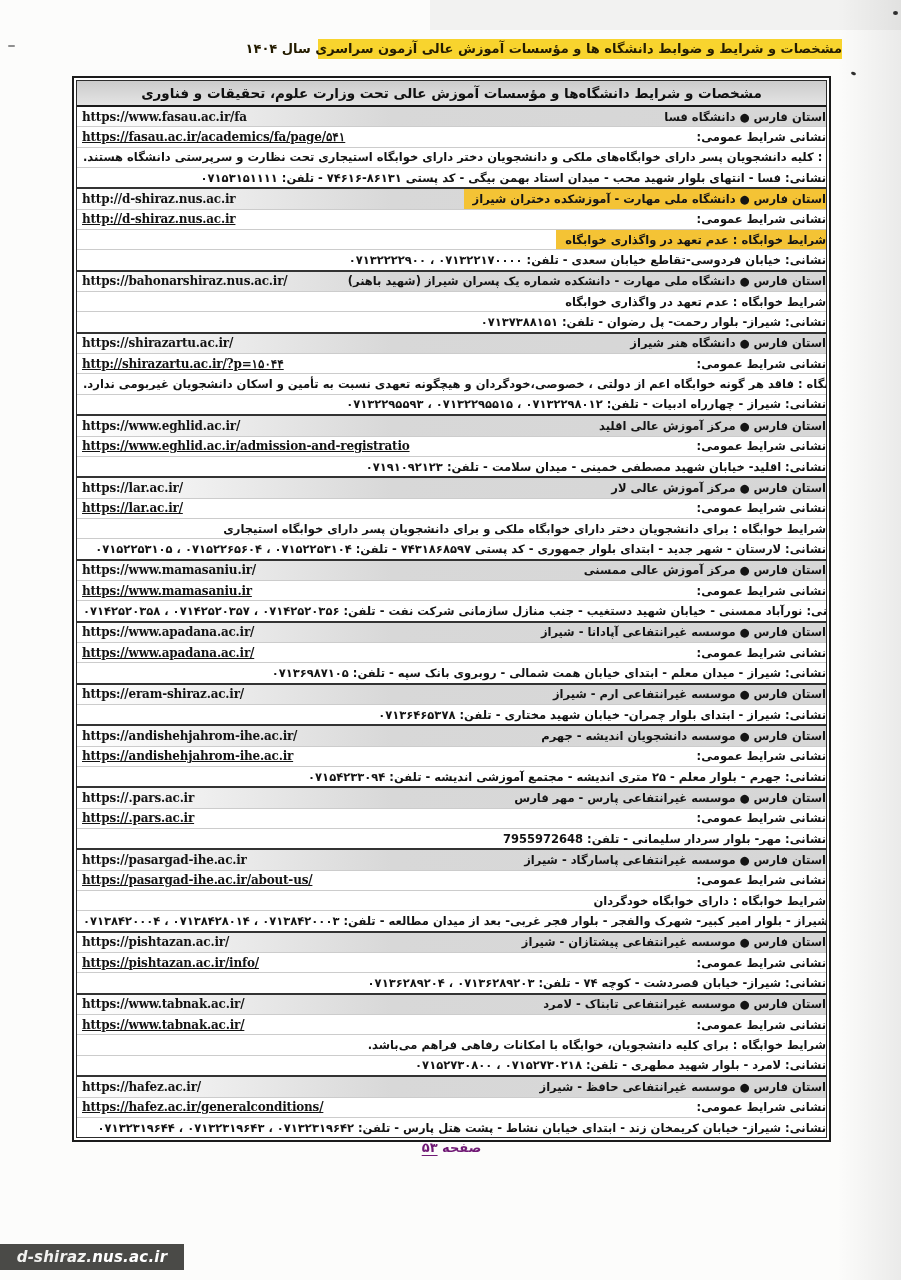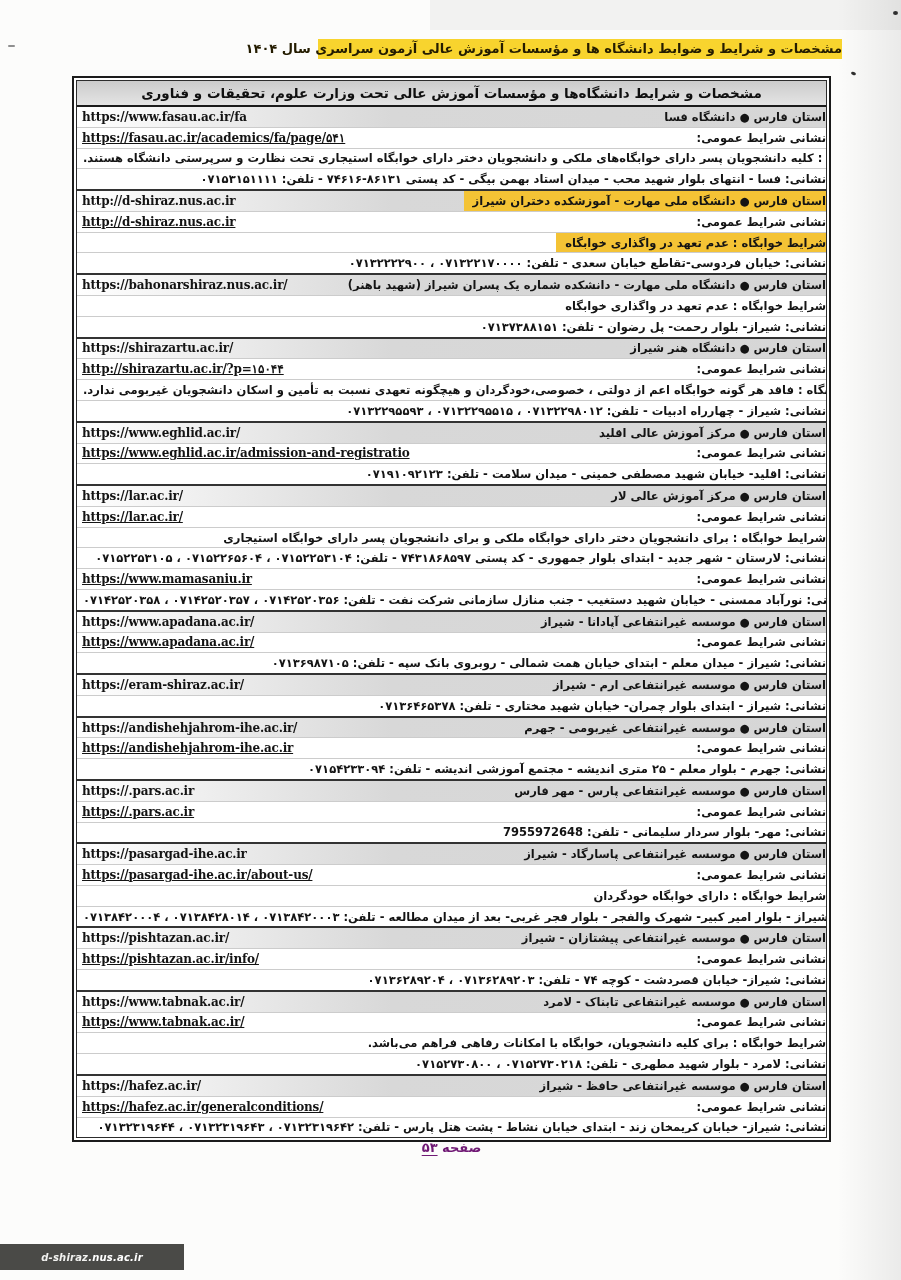--- a/index.html
+++ b/index.html
@@ -74,21 +74,21 @@
     text-align:center;direction:rtl;
     font-size:13px;font-weight:bold;color:#701a75;
   }
   .pagenum{text-decoration:underline;text-underline-offset:3px;}
 
   
   .watermark{
     position:absolute;left:0;top:1244px;width:184px;height:26px;
     background:#4a4a47;
     display:flex;align-items:center;justify-content:center;
-    font-style:italic;font-weight:bold;font-size:10px;
+    font-style:italic;font-weight:bold;font-size:15px;
     direction:ltr;letter-spacing:0.2px;
   }
   .wm-white{color:#f2f2f0;}
   .wm-orange{color:#ffffff;}
 </style>
 </head>
 <body>
 
 <div class="shade-top"></div>
 <div class="shade-right"></div>
@@ -172,20 +172,24 @@
         <div class="row row-general">
           <span class="url" dir="ltr">https://lar.ac.ir/</span>
           <span class="fa" dir="rtl">نشانی شرایط عمومی:</span>
         </div>
         <div class="row row-text">
           <span class="fa" dir="rtl">شرایط خوابگاه : برای دانشجویان دختر دارای خوابگاه ملکی و برای دانشجویان پسر دارای خوابگاه استیجاری</span>
         </div>
         <div class="row row-text">
           <span class="fa" dir="rtl">نشانی: لارستان - شهر جدید - ابتدای بلوار جمهوری - کد پستی ۷۴۳۱۸۶۸۵۹۷ - تلفن: ۰۷۱۵۲۲۵۳۱۰۴ ، ۰۷۱۵۲۲۶۵۶۰۴ ، ۰۷۱۵۲۲۵۳۱۰۵</span>
         </div>
+        <div class="row row-header">
+          <span class="url" dir="ltr">https://www.mamasaniu.ir/</span>
+          <span class="fa" dir="rtl">استان فارس ● مرکز آموزش عالی ممسنی</span>
+        </div>
         <div class="row row-general">
           <span class="url" dir="ltr">https://www.mamasaniu.ir</span>
           <span class="fa" dir="rtl">نشانی شرایط عمومی:</span>
         </div>
         <div class="row row-text">
           <span class="fa" dir="rtl">نشانی: نورآباد ممسنی - خیابان شهید دستغیب - جنب منازل سازمانی شرکت نفت - تلفن: ۰۷۱۴۲۵۲۰۳۵۶ ، ۰۷۱۴۲۵۲۰۳۵۷ ، ۰۷۱۴۲۵۲۰۳۵۸</span>
         </div>
         <div class="row row-header">
           <span class="url" dir="ltr">https://www.apadana.ac.ir/</span>
           <span class="fa" dir="rtl">استان فارس ● موسسه غیرانتفاعی آپادانا - شیراز</span>
@@ -199,21 +203,21 @@
         </div>
         <div class="row row-header">
           <span class="url" dir="ltr">https://eram-shiraz.ac.ir/</span>
           <span class="fa" dir="rtl">استان فارس ● موسسه غیرانتفاعی ارم - شیراز</span>
         </div>
         <div class="row row-text">
           <span class="fa" dir="rtl">نشانی: شیراز - ابتدای بلوار چمران- خیابان شهید مختاری - تلفن: ۰۷۱۳۶۴۶۵۳۷۸</span>
         </div>
         <div class="row row-header">
           <span class="url" dir="ltr">https://andishehjahrom-ihe.ac.ir/</span>
-          <span class="fa" dir="rtl">استان فارس ● موسسه غیرانتفاعی غیربومی - جهرم</span>
+          <span class="fa" dir="rtl">استان فارس ● موسسه دانشجویان اندیشه - جهرم</span>
         </div>
         <div class="row row-general">
           <span class="url" dir="ltr">https://andishehjahrom-ihe.ac.ir</span>
           <span class="fa" dir="rtl">نشانی شرایط عمومی:</span>
         </div>
         <div class="row row-text">
           <span class="fa" dir="rtl">نشانی: جهرم - بلوار معلم - ۲۵ متری اندیشه - مجتمع آموزشی اندیشه - تلفن: ۰۷۱۵۴۲۳۳۰۹۴</span>
         </div>
         <div class="row row-header">
           <span class="url" dir="ltr">https://.pars.ac.ir</span>

